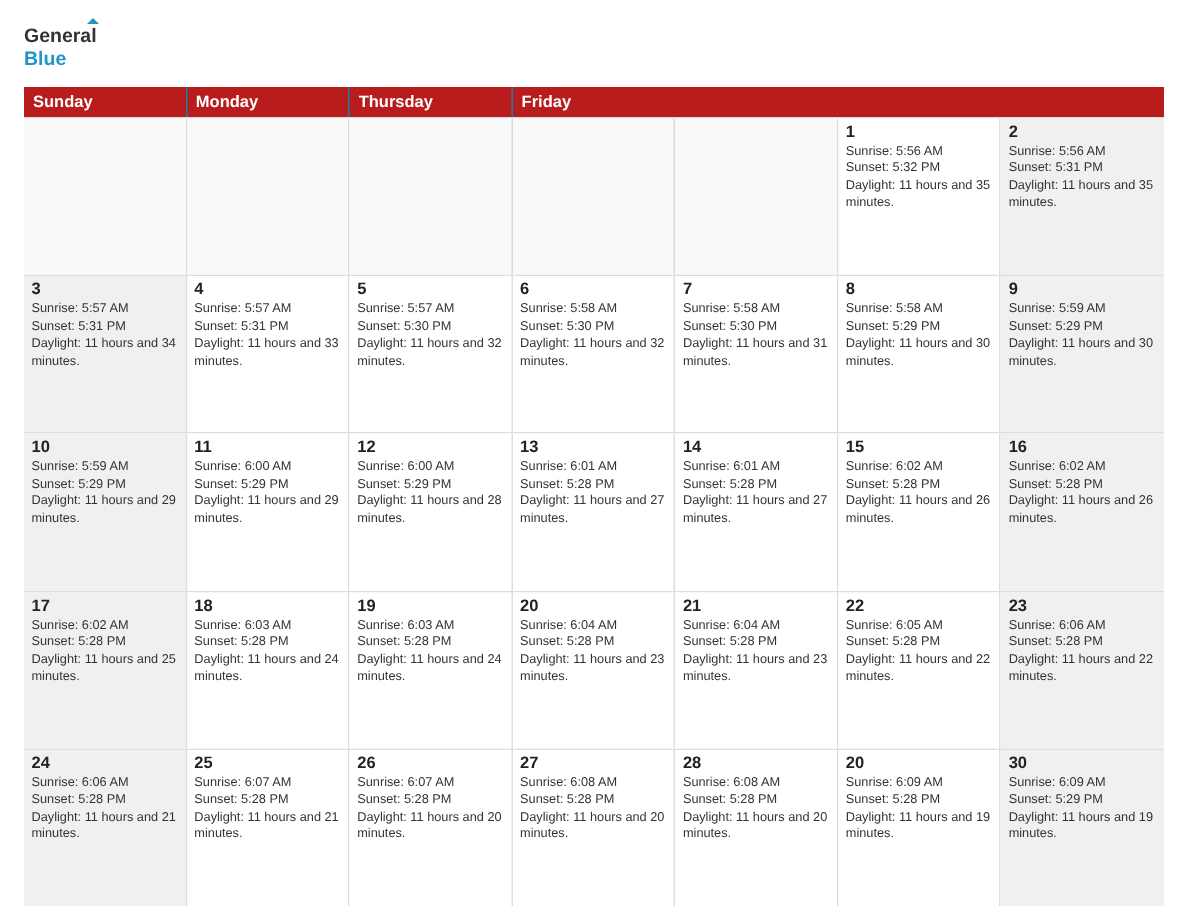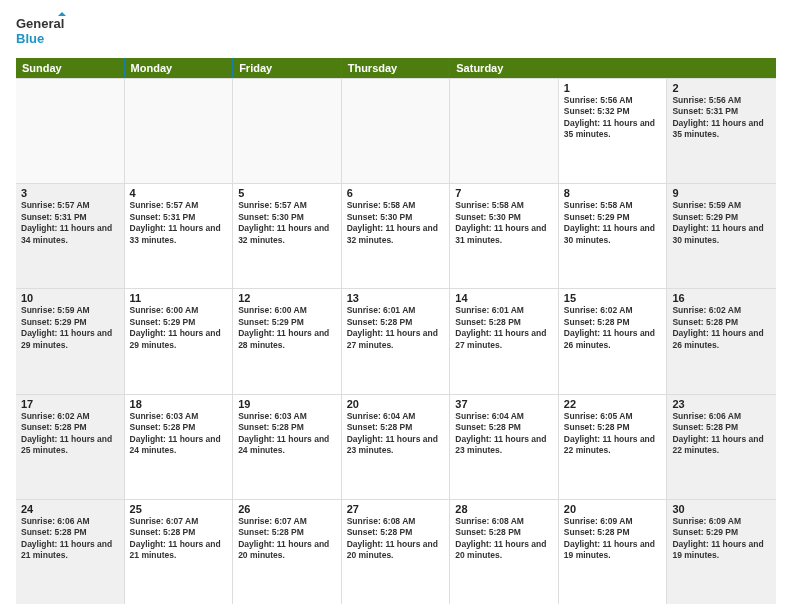--- a/index.html
+++ b/index.html
@@ -42,21 +42,21 @@
       color: #555;
     }
     .calendar {
       flex: 1;
       display: flex;
       flex-direction: column;
     }
     .cal-header {
       display: grid;
       grid-template-columns: repeat(7, 1fr);
-      background: #4d7c0f;
+      background: #b91c1c;
       color: white;
       font-size: 11px;
       font-weight: bold;
     }
     .cal-header-cell {
       padding: 4px 6px;
       text-align: left;
       border-right: 1px solid #1a7fa8;
     }
     .cal-header-cell:last-child { border-right: none; }
@@ -87,21 +87,20 @@
       font-size: 11px;
       font-weight: bold;
       color: #222;
       display: block;
       margin-bottom: 1px;
     }
     .cell-text {
       font-size: 8.5px;
       color: #333;
       line-height: 1.35;
-      font-weight: bold;
     }
     .border-top {
       border-top: 1px solid #ddd;
     }
   </style>
 </head>
 <body>
 
 <div class="page">
   <div class="header">
@@ -115,23 +114,22 @@
     <div class="title-block">
       <div class="month-title"></div>
       <div class="location"></div>
     </div>
   </div>
 
   <div class="calendar">
     <div class="cal-header">
     <div class="cal-header-cell">Sunday</div>
         <div class="cal-header-cell">Monday</div>
+        <div class="cal-header-cell">Thursday</div>
         <div class="cal-header-cell">Friday</div>
-        <div class="cal-header-cell">Thursday</div>
-        <div class="cal-header-cell">Saturday</div>
       </div>
     <div class="cal-body border-top">
     <div class="cal-row">
           <div class="cal-cell empty"></div>
           <div class="cal-cell empty"></div>
           <div class="cal-cell empty"></div>
           <div class="cal-cell empty"></div>
           <div class="cal-cell empty"></div>
           <div class="cal-cell">
             <span class="day-num">1</span>
@@ -253,21 +251,21 @@
 Sunset: 5:28 PM
 Daylight: 11 hours and 24 minutes.</div>
           </div>
           <div class="cal-cell">
             <span class="day-num">20</span>
             <div class="cell-text" style="white-space: pre-line;">Sunrise: 6:04 AM
 Sunset: 5:28 PM
 Daylight: 11 hours and 23 minutes.</div>
           </div>
           <div class="cal-cell">
-            <span class="day-num">37</span>
+            <span class="day-num">21</span>
             <div class="cell-text" style="white-space: pre-line;">Sunrise: 6:04 AM
 Sunset: 5:28 PM
 Daylight: 11 hours and 23 minutes.</div>
           </div>
           <div class="cal-cell">
             <span class="day-num">22</span>
             <div class="cell-text" style="white-space: pre-line;">Sunrise: 6:05 AM
 Sunset: 5:28 PM
 Daylight: 11 hours and 22 minutes.</div>
           </div>

